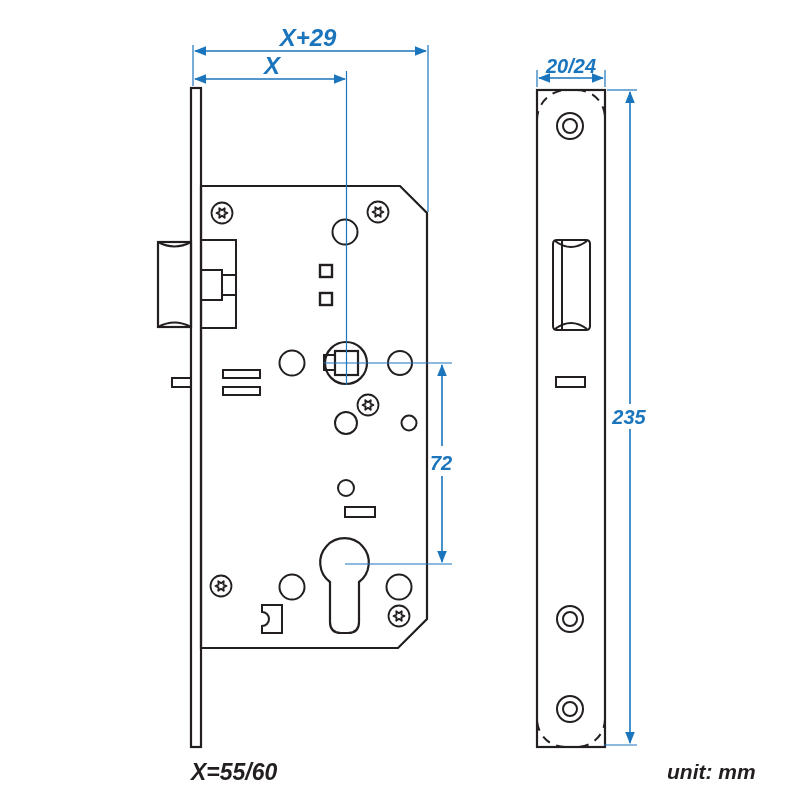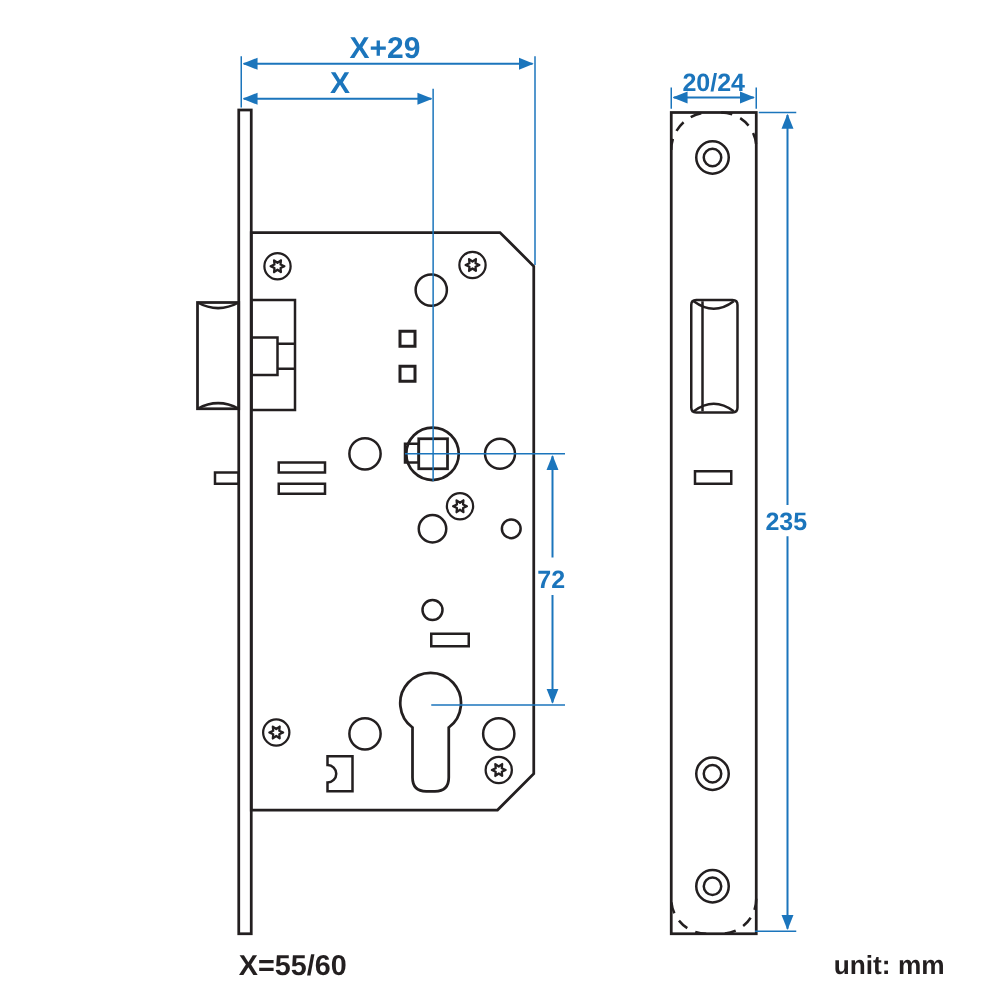--- a/index.html
+++ b/index.html
@@ -1,19 +1,20 @@
 <!DOCTYPE html>
 <html><head>
 <meta charset="utf-8">
 <style>
   html, body { margin: 0; padding: 0; background: #ffffff; }
   .page {
     width: 800px; height: 800px; background: #ffffff;
     position: relative; overflow: hidden;
     font-family: "Liberation Sans", sans-serif;
+    font-style: italic;
   }
   svg text {
     font-family: "Liberation Sans", sans-serif;
     font-weight: bold;
   }
   .dim-text { fill: #1b75bc; }
   .note-text { fill: #231f20; }
 </style>
 </head>
 <body>

